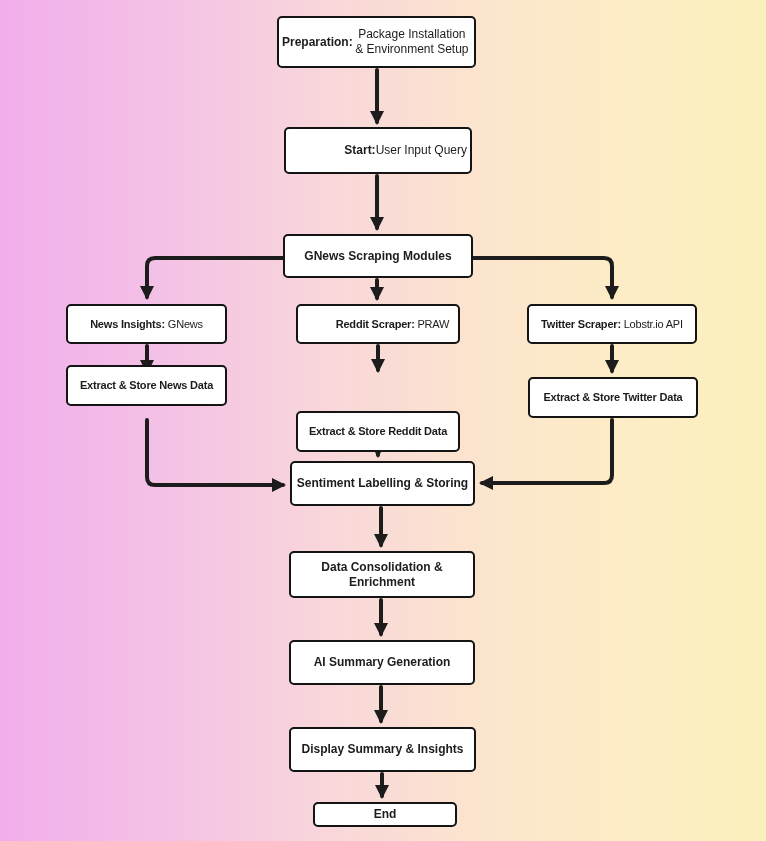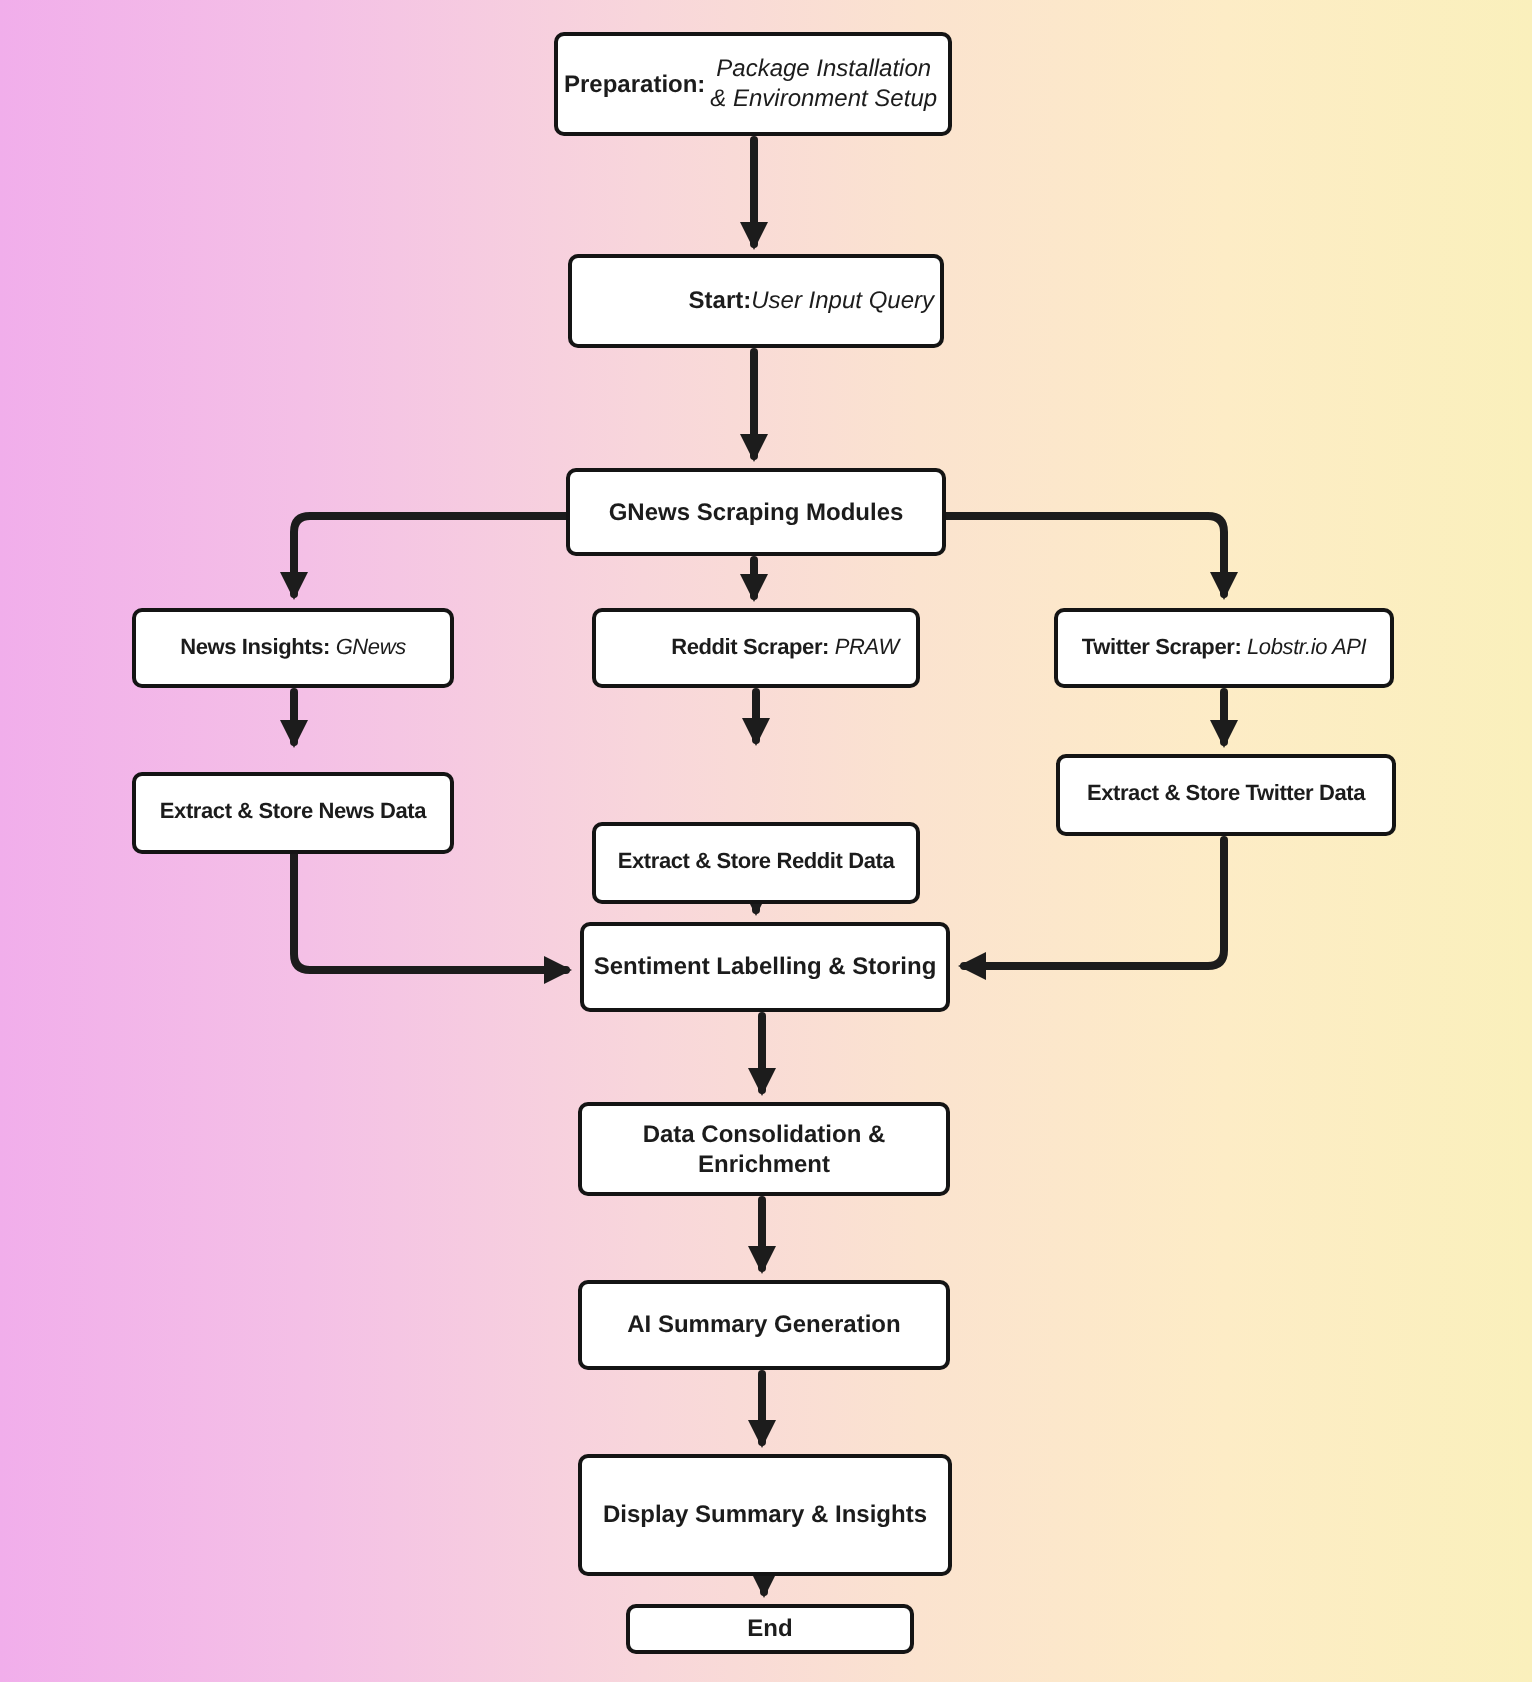--- a/index.html
+++ b/index.html
@@ -23,38 +23,38 @@
     box-sizing:border-box;
     display:flex;flex-direction:row;
     align-items:center;justify-content:center;
     text-align:center;
     color:#1c1c1c;
     font-size:12px;line-height:15px;
     padding:2px 3px;
     overflow:hidden;
   }
   .node .b{font-weight:700;}
-  .node .r{font-weight:400;font-style:italic;}
+  .node .r{font-weight:400;}
   .node.single{font-weight:700;white-space:nowrap;}
   .node.tight{font-size:11px;letter-spacing:-0.2px;}
   .inline-label{white-space:nowrap;}
   
   .n-prep{left:277px;top:16px;width:199px;height:52px;}
   .n-start{left:284px;top:127px;width:188px;height:47px;justify-content:flex-end;}
   .n-scrape{left:283px;top:234px;width:190px;height:44px;}
   .n-news{left:66px;top:304px;width:161px;height:40px;}
   .n-reddit{left:296px;top:304px;width:164px;height:40px;padding-left:32px;}
   .n-twitter{left:527px;top:304px;width:170px;height:40px;}
-  .n-exnews{left:66px;top:386px;width:161px;height:41px;}
+  .n-exnews{left:66px;top:365px;width:161px;height:41px;}
   .n-exreddit{left:296px;top:376px;width:164px;height:41px;margin-top:35px;}
   .n-extwitter{left:528px;top:377px;width:170px;height:41px;}
   .n-sent{left:290px;top:461px;width:185px;height:45px;}
   .n-cons{left:289px;top:551px;width:186px;height:47px;}
   .n-ai{left:289px;top:640px;width:186px;height:45px;align-items:center;}
-  .n-disp{left:289px;top:727px;width:187px;height:61px;}
+  .n-disp{left:289px;top:727px;width:187px;height:45px;}
   .n-end{left:313px;top:802px;width:144px;height:25px;}
 </style>
 </head>
 <body>
 
 <div class="canvas">
 
   <svg class="connectors" viewBox="0 0 766 841" xmlns="http://www.w3.org/2000/svg">
     <defs>
       <marker id="ah" markerUnits="userSpaceOnUse" markerWidth="18" markerHeight="18" refX="13" refY="9" orient="auto">

